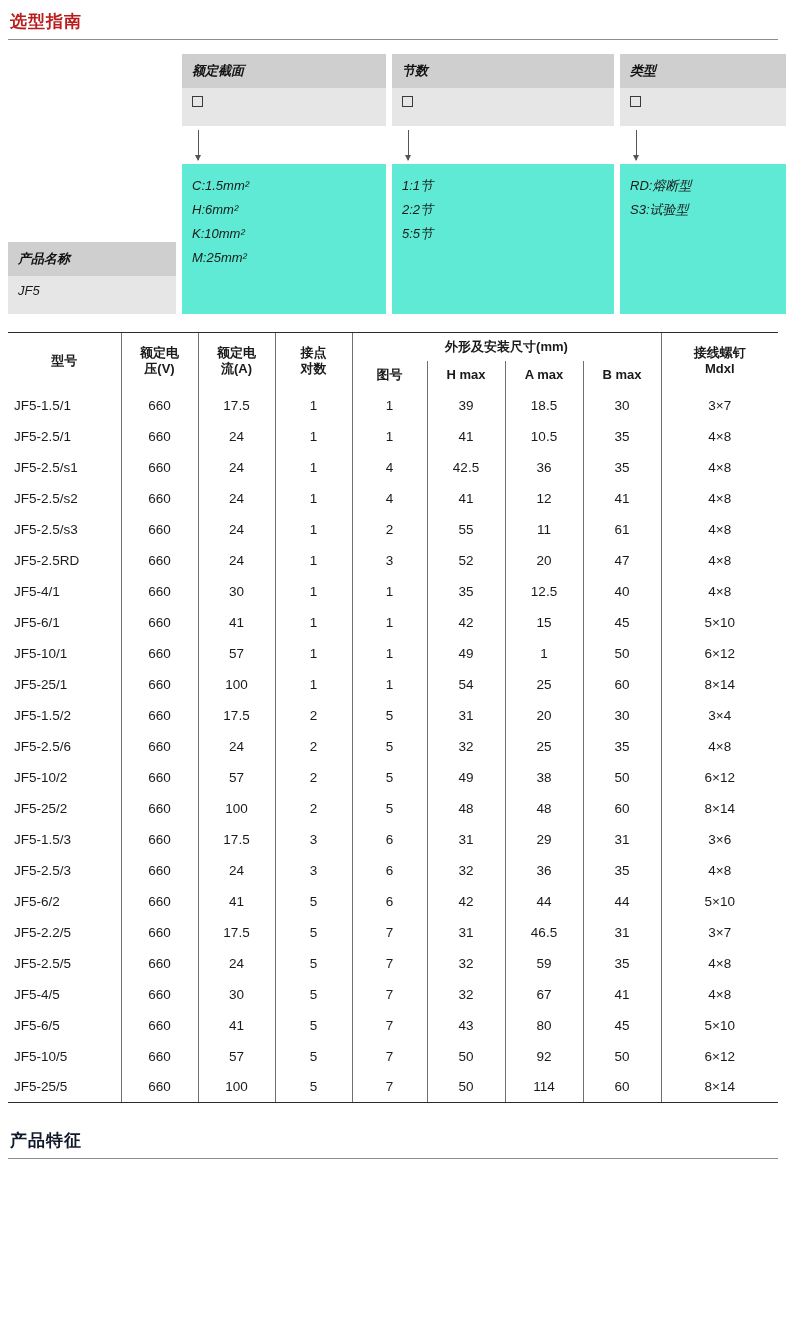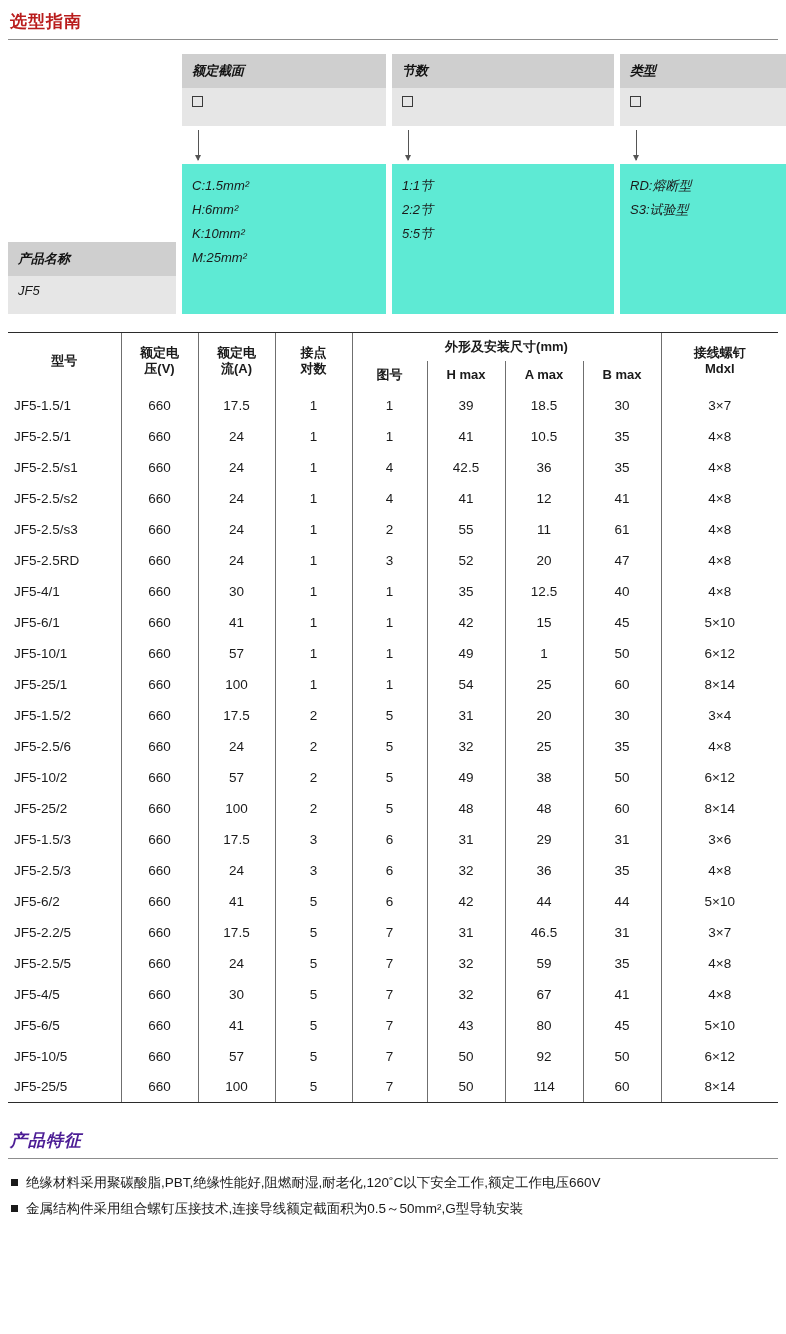--- a/index.html
+++ b/index.html
@@ -111,26 +111,25 @@
     margin-top: 44px;
   }
   .bd-top { border-top: 1.6px solid #2b2b2b; }
   .bd-bot { border-bottom: 1.6px solid #2b2b2b; }
   .vline { border-left: 1px solid #6f6f6f; }
   .sub-line { border-bottom: 1px solid #6f6f6f; }
 
   
   .features { margin-top: 26px; }
   .feat-title {
-    color: #4c1d95;
+    color: #0f172a;
     font-size: 17px;
     font-weight: bold;
     margin: 0 0 6px 2px;
     letter-spacing: 1px;
-    font-style: italic;
   }
   .feat-rule { height: 1px; background: #8d8d8d; margin-bottom: 12px; }
   ul.feat-list { list-style: none; margin: 0; padding: 0 2px; }
   ul.feat-list li {
     position: relative;
     padding-left: 16px;
     font-size: 13.5px;
     line-height: 1.75;
     margin-bottom: 2px;
   }
@@ -496,19 +495,15 @@
           <td class="vline bd-bot">114</td>
           <td class="vline bd-bot">60</td>
           <td class="vline bd-bot">8×14</td>
         </tr>
       </tbody>
   </table>
 
   <div class="features">
     <div class="feat-title">产品特征</div>
     <div class="feat-rule"></div>
-    <ul class="feat-list">
-      <li><span>绝缘材料采用聚碳酸脂,PBT,绝缘性能好,阻燃耐湿,耐老化,120˚C以下安全工作,额定工作电压660V</span></li>
-      <li><span>金属结构件采用组合螺钉压接技术,连接导线额定截面积为0.5～50mm²,G型导轨安装</span></li>
-    </ul>
   </div>
 
 </div>
 
 </body></html>

